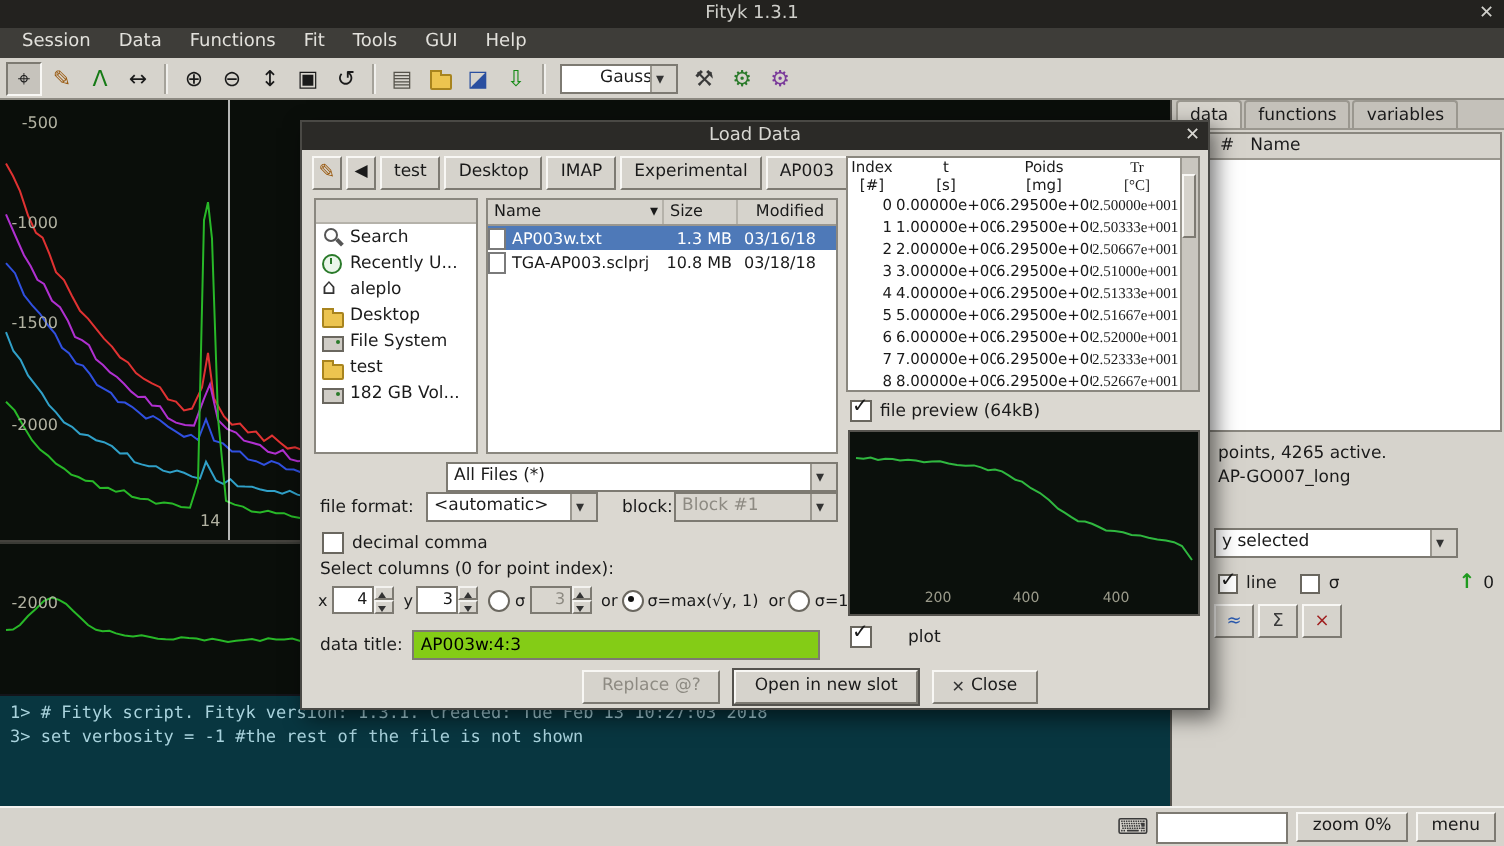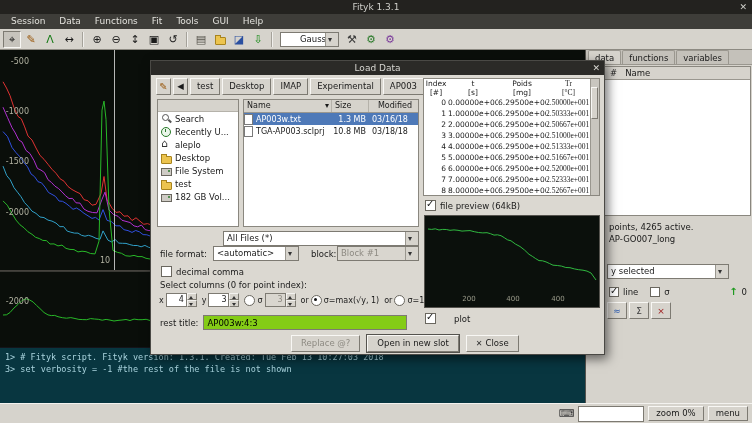--- a/index.html
+++ b/index.html
@@ -252,21 +252,21 @@
         <polyline points="3.0,57.2 7.5,67.5 12.0,77.6 15.3,83.0 18.7,89.9 22.0,92.0 26.0,100.4 30.0,103.6 34.0,110.5 37.5,118.5 41.0,120.1 44.5,122.6 48.0,129.7 51.5,132.5 55.0,136.2 58.5,138.5 62.0,141.9 65.5,145.7 69.0,148.5 72.5,148.4 76.0,152.8 80.0,153.1 84.0,159.1 88.0,161.3 92.5,162.5 97.0,162.8 102.0,149.3 105.0,142.1 109.0,160.0 113.5,164.5 118.0,166.3 122.0,170.3 126.0,171.4 130.0,172.5 134.0,175.9 137.7,176.8 141.4,175.0 145.1,179.6 148.9,180.6 152.6,180.3 156.3,182.5 160.0,184.1 164.0,183.2 168.0,182.8 172.0,186.5 176.0,184.9 180.0,185.8 184.0,188.3 188.0,186.9 192.0,186.4 196.0,189.1 200.0,191.3 204.0,188.8 208.0,191.1 212.0,191.6 216.0,190.3 220.0,191.5 224.0,190.4 228.0,193.1 232.0,194.5 236.0,191.5 240.0,195.5 244.0,194.1 248.0,193.2 252.0,196.6 256.0,194.4 260.0,197.7 264.0,194.3 268.0,195.9 272.0,199.0 276.0,197.3 280.0,198.0 284.0,198.1 288.0,199.0 292.0,200.1 296.0,198.8 300.0,199.4 304.0,197.2 308.0,200.7 312.0,199.3 316.0,200.6 320.0,199.1 324.0,200.4 328.0,198.1 332.0,197.3 336.0,198.3 340.0,198.8 344.0,199.7 348.0,201.8 352.0,202.1 355.9,201.2 359.9,201.3 363.9,202.0 367.9,202.4 371.9,200.7 375.9,202.0 379.8,203.2 383.8,199.7 387.8,201.5 391.8,201.3 395.8,199.9 399.8,201.3 403.7,199.3 407.7,200.6 411.7,203.1 415.7,199.1 419.7,203.8 423.7,199.7 427.6,203.3 431.6,203.2 435.6,202.5 439.6,201.7 443.6,200.5 447.6,203.9 451.5,203.0 455.5,203.9 459.5,204.8 463.5,202.1 467.5,202.2 471.5,203.7 475.4,203.1 479.4,200.9 483.4,203.2 487.4,204.3 491.4,202.9 495.4,205.3 499.3,204.8 503.3,203.9 507.3,205.9 511.3,204.5 515.3,204.0 519.3,203.3 523.2,204.1 527.2,203.2 531.2,203.8 535.2,204.1 539.2,203.5 543.2,204.7 547.1,204.9 551.1,203.2 555.1,202.7 559.1,204.2 563.1,202.9 567.1,205.6 571.0,205.7 575.0,206.9 579.0,205.5 583,205" fill="none" stroke="#b030d0" stroke-width="1"></polyline>
         <polyline points="3.0,81.6 7.5,86.6 12.0,97.5 16.0,102.6 20.0,106.9 24.0,112.7 27.5,116.8 31.0,123.9 34.5,126.6 38.0,131.7 41.5,132.8 45.0,137.1 48.5,142.5 52.0,144.4 55.5,146.4 59.0,151.0 62.5,151.3 66.0,153.4 69.5,156.2 73.0,159.3 76.5,158.0 80.0,160.1 84.0,163.3 88.0,165.8 92.0,168.4 95.5,167.4 99.0,170.0 103.0,159.6 107.0,170.3 111.5,171.7 116.0,175.8 120.0,175.8 124.0,179.7 128.0,180.6 132.0,182.4 135.7,180.5 139.4,181.8 143.1,184.6 146.9,184.8 150.6,186.2 154.3,186.3 158.0,189.2 161.8,190.1 165.6,187.2 169.5,189.1 173.3,191.1 177.1,191.6 180.9,189.6 184.7,191.5 188.5,192.9 192.4,191.5 196.2,192.9 200.0,192.1 203.9,195.7 207.8,193.8 211.7,193.4 215.6,193.7 219.4,196.5 223.3,197.5 227.2,196.2 231.1,196.8 235.0,196.1 238.9,199.0 242.8,196.0 246.7,197.8 250.6,198.3 254.4,197.0 258.3,200.7 262.2,199.8 266.1,200.3 270.0,198.9 273.9,201.1 277.9,199.6 281.8,199.5 285.7,199.9 289.6,198.8 293.6,201.7 297.5,203.0 301.4,202.9 305.4,199.6 309.3,199.9 313.2,201.1 317.1,201.4 321.1,203.8 325.0,200.1 328.9,200.3 332.9,204.0 336.8,202.6 340.7,202.2 344.6,201.7 348.6,204.3 352.5,204.4 356.4,203.8 360.4,202.8 364.3,203.1 368.2,202.4 372.1,201.8 376.1,202.6 380.0,205.7 384.0,204.9 388.0,203.7 391.9,203.8 395.9,205.0 399.9,203.8 403.9,206.1 407.9,204.5 411.8,202.6 415.8,204.2 419.8,206.4 423.8,203.0 427.8,206.2 431.7,203.0 435.7,204.7 439.7,204.4 443.7,206.3 447.7,205.7 451.6,204.4 455.6,203.3 459.6,207.0 463.6,205.9 467.6,203.4 471.5,204.5 475.5,206.6 479.5,204.3 483.5,204.7 487.5,206.6 491.5,205.9 495.4,207.6 499.4,205.7 503.4,207.7 507.4,206.0 511.4,205.4 515.3,205.7 519.3,204.8 523.3,206.4 527.3,205.0 531.3,207.7 535.2,207.7 539.2,208.3 543.2,208.1 547.2,206.1 551.2,205.8 555.1,205.1 559.1,207.8 563.1,205.6 567.1,206.4 571.1,206.9 575.0,207.9 579.0,206.0 583,207" fill="none" stroke="#3050e0" stroke-width="1"></polyline>
         <polyline points="3.0,116.1 6.7,125.5 10.3,129.9 14.0,137.7 17.5,142.2 21.0,146.7 24.5,152.6 28.0,156.2 32.0,161.2 36.0,163.4 40.0,167.0 44.0,167.6 48.0,170.1 52.0,171.1 56.0,173.1 60.0,176.7 63.6,176.6 67.2,181.1 70.8,182.2 74.4,183.1 78.0,183.1 81.5,185.3 85.0,186.2 88.5,185.3 92.0,186.4 96.0,188.3 100.0,189.3 103.0,180.9 108.0,190.2 111.6,191.9 115.2,189.6 118.8,193.1 122.4,193.3 126.0,193.4 129.8,194.6 133.6,195.5 137.3,195.5 141.1,196.8 144.9,195.4 148.7,197.3 152.4,198.2 156.2,200.4 160.0,200.9 164.0,200.9 168.0,201.1 172.0,200.7 176.0,200.9 180.0,201.5 184.0,202.9 188.0,200.7 192.0,201.6 196.0,203.8 200.0,203.2 204.0,201.4 208.0,203.6 212.0,204.0 216.0,202.2 220.0,205.6 224.0,205.9 228.0,205.3 232.0,204.0 236.0,206.1 240.0,206.1 244.0,204.0 248.0,204.5 252.0,206.6 256.0,206.9 260.0,204.2 264.0,204.9 268.0,206.4 272.0,206.8 276.0,206.2 280.0,205.1 284.0,206.7 288.0,204.9 292.0,207.5 296.0,206.3 300.0,208.3 304.0,206.1 308.0,206.9 312.0,208.6 316.0,207.7 320.0,207.8 324.0,206.4 328.0,206.5 332.0,207.7 335.9,208.0 339.9,206.2 343.9,206.6 347.9,206.5 351.9,208.4 355.9,206.9 359.8,208.1 363.8,207.7 367.8,209.0 371.8,208.8 375.8,209.1 379.8,208.9 383.8,209.3 387.7,209.3 391.7,207.1 395.7,208.6 399.7,209.8 403.7,209.8 407.7,206.9 411.7,210.0 415.6,207.8 419.6,207.4 423.6,210.3 427.6,210.2 431.6,209.7 435.6,207.0 439.5,209.4 443.5,209.4 447.5,209.7 451.5,207.9 455.5,209.2 459.5,209.4 463.5,209.5 467.4,208.7 471.4,210.6 475.4,208.1 479.4,208.0 483.4,207.8 487.4,210.4 491.3,208.0 495.3,208.9 499.3,210.8 503.3,210.5 507.3,211.2 511.3,209.8 515.3,208.9 519.2,211.4 523.2,210.7 527.2,210.0 531.2,210.4 535.2,208.0 539.2,209.7 543.2,210.9 547.1,211.0 551.1,210.1 555.1,210.5 559.1,210.9 563.1,208.8 567.1,209.6 571.0,210.4 575.0,210.8 579.0,210.6 583,210" fill="none" stroke="#30a0c8" stroke-width="1"></polyline>
         <polyline points="3.0,150.9 7.3,155.2 11.7,163.0 16.0,170.1 20.0,174.8 24.0,177.8 28.0,181.8 32.0,184.3 35.6,187.3 39.2,188.5 42.8,190.4 46.4,190.6 50.0,194.0 54.0,193.9 58.0,195.9 62.0,195.1 66.0,198.4 70.0,199.4 74.0,199.6 78.0,201.9 82.0,201.2 86.0,201.7 90.5,203.5 95.0,203.9 99.0,191.1 102.0,60.1 104.0,51.1 106.0,69.3 109.0,158.8 113.0,200.4 117.3,202.3 121.5,203.3 125.8,205.8 130.0,206.2 134.0,205.4 138.0,206.6 142.0,206.6 146.0,208.3 150.0,209.0 154.0,208.1 158.0,207.1 162.0,208.8 166.0,208.8 170.0,210.0 173.9,208.9 177.8,208.6 181.7,208.3 185.6,209.2 189.4,208.8 193.3,211.1 197.2,208.5 201.1,211.0 205.0,209.6 208.9,210.4 212.8,208.9 216.7,210.3 220.6,211.1 224.4,209.5 228.3,209.5 232.2,211.9 236.1,212.0 240.0,210.7 244.0,209.8 248.0,211.4 252.0,210.4 256.0,211.1 260.0,211.9 264.0,211.7 268.0,212.7 272.0,211.4 276.0,211.9 280.0,210.5 284.0,212.3 288.0,210.1 292.0,211.2 296.0,211.7 300.0,212.5 304.0,212.6 308.0,211.3 312.0,210.4 316.0,211.3 320.0,210.2 324.0,211.0 328.0,211.6 332.0,212.9 336.0,210.5 340.0,210.8 344.0,212.6 348.0,212.4 352.0,210.8 356.0,212.7 360.0,210.9 364.0,213.5 368.0,210.7 371.9,211.6 375.9,213.3 379.9,213.0 383.9,213.6 387.9,212.6 391.9,211.7 395.8,211.9 399.8,212.8 403.8,212.1 407.8,212.0 411.8,211.8 415.8,212.9 419.7,211.5 423.7,210.9 427.7,212.3 431.7,210.9 435.7,212.2 439.6,211.9 443.6,211.7 447.6,212.1 451.6,213.6 455.6,213.7 459.6,211.0 463.5,213.2 467.5,211.9 471.5,211.5 475.5,211.3 479.5,212.8 483.4,211.5 487.4,212.9 491.4,212.6 495.4,211.6 499.4,211.5 503.4,212.4 507.3,214.0 511.3,213.9 515.3,213.3 519.3,213.3 523.3,213.4 527.3,213.1 531.2,212.6 535.2,211.6 539.2,212.2 543.2,213.4 547.2,214.2 551.1,212.3 555.1,211.4 559.1,213.9 563.1,212.6 567.1,211.8 571.1,214.1 575.0,212.9 579.0,213.4 583,213" fill="none" stroke="#28b828" stroke-width="1"></polyline>
       </svg>
     <div id="plot-hairline" style="left: 114px;"></div>
   <span class="plot-label ylab" style="top: 8px;">-500</span>
       <span class="plot-label ylab" style="top: 58px;">-1000</span>
       <span class="plot-label ylab" style="top: 108px;">-1500</span>
       <span class="plot-label ylab" style="top: 159px;">-2000</span>
-      <span class="plot-label" style="left: 100px; top: 207px;">10</span>
+      <span class="plot-label" style="left: 100px; top: 207px;">14</span>
     </div>
 
   <div id="plot-aux">
     <svg id="aux-svg" width="585" height="76">
         <polyline points="3.0,43.0 6.5,42.8 10.0,40.5 14.0,36.0 18.0,32.4 22.0,28.4 26.0,26.8 29.5,27.9 33.0,29.9 36.5,33.4 40.0,36.6 44.0,40.5 48.0,42.9 51.3,43.6 54.7,43.4 58.0,44.7 62.3,45.7 66.5,46.2 70.8,45.6 75.0,46.5 78.9,47.4 82.8,47.6 86.7,47.7 90.6,46.6 94.4,47.0 98.3,47.3 102.2,48.2 106.1,47.4 110.0,48.1 114.0,49.0 118.0,48.4 122.0,48.0 126.0,47.5 130.0,48.5 134.1,47.1 138.1,47.7 142.1,47.7 146.1,47.3 150.1,48.5 154.1,48.0 158.1,48.7 162.1,48.5 166.1,48.5 170.1,47.8 174.1,48.3 178.1,47.3 182.2,48.0 186.2,49.1 190.2,48.2 194.2,47.7 198.2,48.0 202.2,48.4 206.2,49.1 210.2,47.3 214.2,48.8 218.2,48.4 222.2,47.6 226.2,47.7 230.3,47.3 234.3,49.1 238.3,49.0 242.3,48.6 246.3,48.2 250.3,49.3 254.3,48.7 258.3,47.8 262.3,48.0 266.3,49.3 270.3,48.9 274.3,48.1 278.4,48.8 282.4,49.1 286.4,49.2 290.4,49.0 294.4,49.2 298.4,49.1 302.4,47.6 306.4,49.2 310.4,47.6 314.4,48.1 318.4,49.4 322.4,49.1 326.5,48.2 330.5,47.6 334.5,48.7 338.5,48.9 342.5,47.6 346.5,48.9 350.5,48.2 354.5,48.2 358.5,48.4 362.5,48.3 366.5,47.8 370.6,47.8 374.6,49.3 378.6,48.8 382.6,48.5 386.6,49.5 390.6,48.5 394.6,49.6 398.6,47.6 402.6,49.0 406.6,48.2 410.6,49.5 414.6,47.9 418.7,48.5 422.7,49.2 426.7,48.9 430.7,48.8 434.7,48.4 438.7,48.8 442.7,48.2 446.7,48.8 450.7,47.9 454.7,48.3 458.7,48.2 462.7,48.4 466.8,49.0 470.8,48.4 474.8,49.1 478.8,48.5 482.8,49.3 486.8,49.0 490.8,48.2 494.8,47.9 498.8,48.2 502.8,48.2 506.8,47.9 510.8,48.6 514.9,49.8 518.9,48.2 522.9,48.0 526.9,49.2 530.9,47.9 534.9,48.9 538.9,49.6 542.9,48.0 546.9,49.7 550.9,49.0 554.9,48.4 558.9,49.5 563.0,49.6 567.0,48.8 571.0,49.7 575.0,48.9 579.0,49.4 583,49" fill="none" stroke="#28b828" stroke-width="1"></polyline>
       </svg>
   <span class="plot-label ylab" style="top: 26px;">-2000</span>
     </div>
 
   <div id="console">
@@ -448,21 +448,21 @@
         </span>
         <span style="margin-left:3px;">or</span>
         <span class="rb checked"></span>
         <span>σ=max(√y, 1)</span>
         <span style="margin-left:3px;">or</span>
         <span class="rb"></span>
         <span>σ=1</span>
       </div>
 
       <div id="row-title">
-        <span>rest title:</span>
+        <span>data title:</span>
         <input id="title-input" value="AP003w:4:3" style="">
       </div>
 
       <div id="dlg-table">
         <div id="dlg-table-rows">
             <div class="t-hrow">
               <span class="tc h c0">Index</span>
               <span class="tc h c1">t</span>
               <span class="tc h c2">Poids</span>
               <span class="tc h c3">Tr</span>

